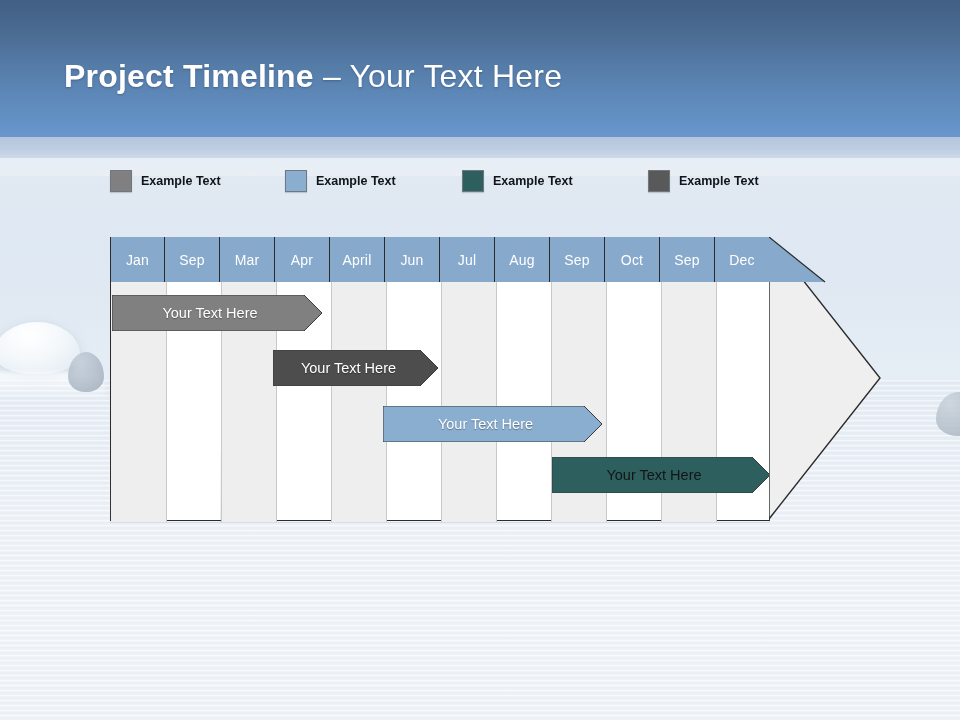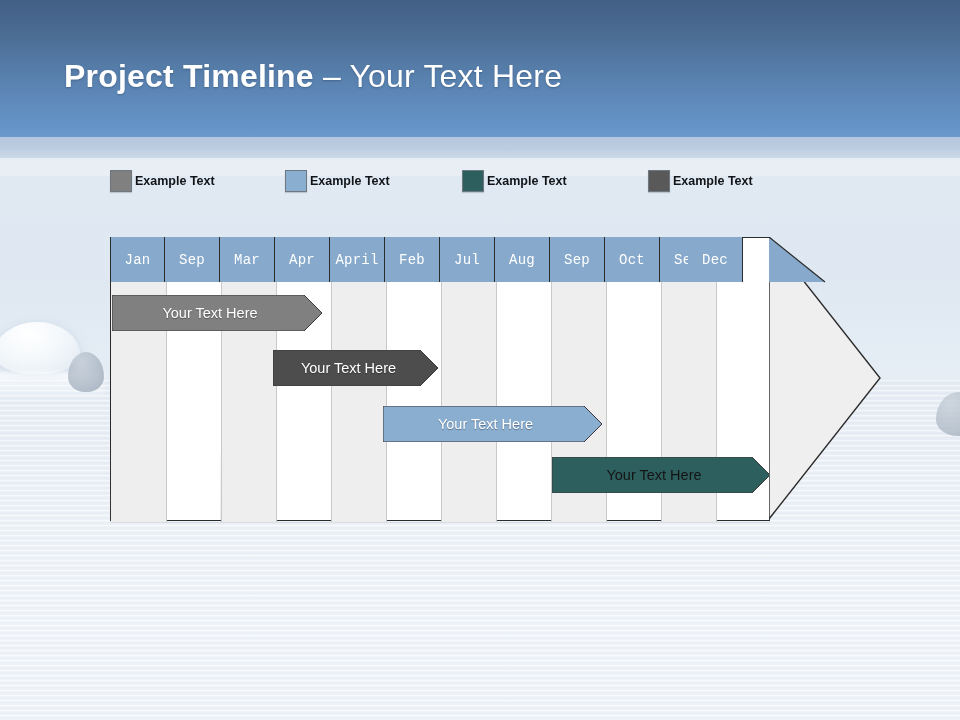--- a/index.html
+++ b/index.html
@@ -43,34 +43,34 @@
       background:linear-gradient(180deg,#e7edf4 0%,#eaeff6 100%);}
 
   .title{position:absolute;left:64px;top:58px;font-size:32px;color:#ffffff;
       letter-spacing:.2px;white-space:nowrap;
       text-shadow:0 1px 2px rgba(25,45,70,.35);}
   .title .t-strong{font-weight:bold;}
   .title .t-light{font-weight:normal;}
 
   
   .legend{position:absolute;left:0;top:160px;width:960px;height:46px;}
-  .legend-item{position:absolute;display:flex;align-items:center;gap:3px;}
+  .legend-item{position:absolute;display:flex;align-items:center;gap:9px;}
   .legend-swatch{width:22px;height:22px;border:1px solid #6f7780;box-sizing:border-box;
       box-shadow:0 1px 1px rgba(120,132,146,.35);}
   .legend-label{font-size:12.5px;font-weight:bold;color:#111418;white-space:nowrap;}
 
   
   .chart{position:absolute;left:110px;top:237px;width:660px;height:284px;}
   .chart-body{position:absolute;left:0;top:0;width:660px;height:284px;
       border:1px solid #2b2b2b;box-sizing:border-box;background:#ffffff;}
   .col{position:absolute;top:0;height:284px;box-sizing:border-box;}
   .col-shade{background:#eeeeee;}
   .col-line{position:absolute;top:0;width:1px;height:284px;background:#c9c9c9;}
 
-  .hdr-row{position:absolute;left:0;top:0;width:660px;height:45px;font-family:Liberation Mono, monospace;}
+  .hdr-row{position:absolute;left:0;top:0;width:660px;height:45px;}
   .hdr-cell{position:absolute;top:0;height:45px;background:#86a9cc;
       box-sizing:border-box;border-right:1px solid #2b2b2b;
       display:flex;align-items:center;justify-content:center;}
   .hdr-cell:first-child{border-left:1px solid #2b2b2b;}
   .hdr-label{font-size:14px;color:#ffffff;letter-spacing:.2px;}
 
   
   .arrow-head{position:absolute;left:769px;top:237px;width:112px;height:284px;}
   .arrow-head svg{display:block;}
 
@@ -161,38 +161,38 @@
         <div class="hdr-cell" style="left: 110px; width: 55px;">
           <span class="hdr-label">Mar</span>
         </div>
         <div class="hdr-cell" style="left: 165px; width: 55px;">
           <span class="hdr-label">Apr</span>
         </div>
         <div class="hdr-cell" style="left: 220px; width: 55px;">
           <span class="hdr-label">April</span>
         </div>
         <div class="hdr-cell" style="left: 275px; width: 55px;">
-          <span class="hdr-label">Feb</span>
+          <span class="hdr-label">Jun</span>
         </div>
         <div class="hdr-cell" style="left: 330px; width: 55px;">
           <span class="hdr-label">Jul</span>
         </div>
         <div class="hdr-cell" style="left: 385px; width: 55px;">
           <span class="hdr-label">Aug</span>
         </div>
         <div class="hdr-cell" style="left: 440px; width: 55px;">
           <span class="hdr-label">Sep</span>
         </div>
         <div class="hdr-cell" style="left: 495px; width: 55px; text-align: right;">
           <span class="hdr-label">Oct</span>
         </div>
         <div class="hdr-cell" style="left: 550px; width: 55px;">
           <span class="hdr-label">Sep</span>
         </div>
-        <div class="hdr-cell" style="left: 578px; width: 55px;">
+        <div class="hdr-cell" style="left: 605px; width: 55px;">
           <span class="hdr-label">Dec</span>
         </div>
       </div>
   <div class="bar" style="left: 2px; top: 58px; width: 210px;">
         <svg width="210" height="36" viewBox="0 0 210 36">
           <polygon points="0,0 192,0 210,18 192,36 0,36" fill="#808080" stroke="#3a3a3a" stroke-width="1"></polygon>
         </svg>
         <span class="bar-label light">Your  Text Here</span>
       </div>
       <div class="bar" style="left: 163px; top: 113px; width: 165px;">

